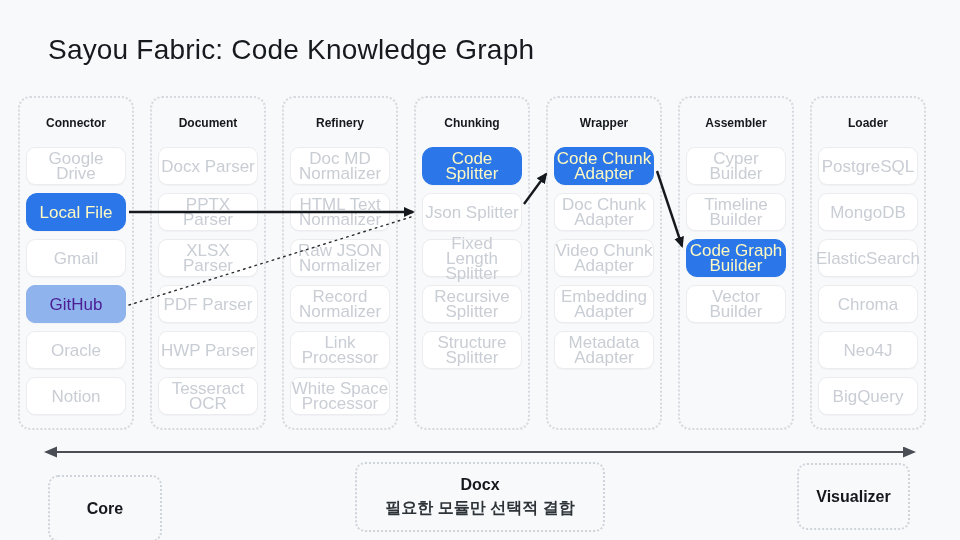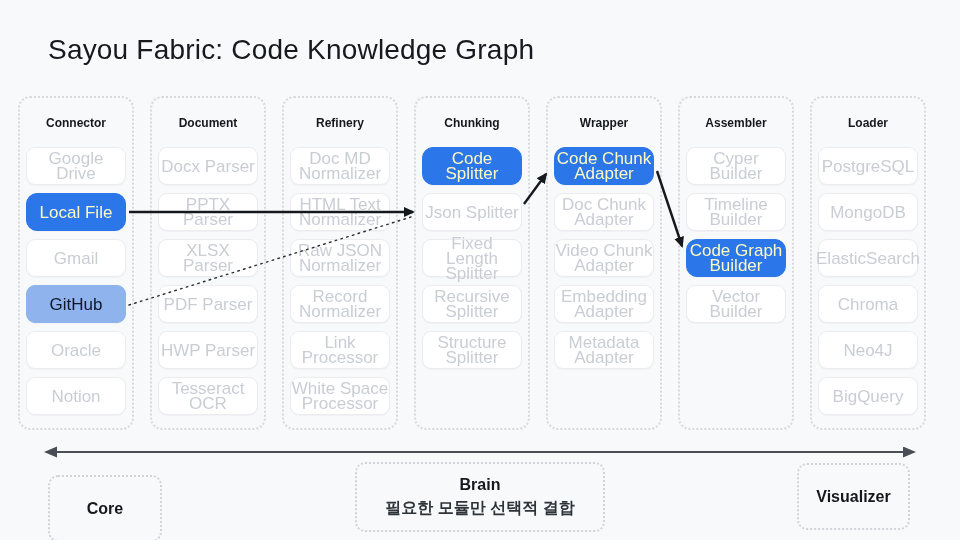--- a/index.html
+++ b/index.html
@@ -13,21 +13,21 @@
   .columns { position:absolute; left:18px; top:96px; display:flex; gap:16px; }
   .column { width:116px; height:334px; border:2px dotted #d6dade; border-radius:12px;
             padding:6px; background:transparent; }
   .column-title { text-align:center; font-weight:700; font-size:12px; color:#15181c;
                   margin:6px 0 11px; line-height:26px; }
   .module { height:38px; margin-bottom:8px; background:#ffffff; border:1px solid #ececef;
             border-radius:9px; display:flex; align-items:center; justify-content:center;
             text-align:center; font-size:17px; line-height:15px; color:#c9cdd4;
             white-space:pre-line; box-shadow:0 1px 1px rgba(20,30,50,.03); }
   .module.active { background:#2b76e8; border-color:#2b76e8; color:#fef9c3;border-radius:11px; }
-  .module.active-light { background:#8fb3ec; border-color:#8fb3ec; color:#0f172a; }
+  .module.active-light { background:#8fb3ec; border-color:#8fb3ec; color:#4c1d95; }
 
   .edges { position:absolute; left:0; top:0; width:960px; height:540px; pointer-events:none; }
 
   .fbox { position:absolute; border:2px dotted #cfd4da; border-radius:10px;
           display:flex; flex-direction:column; align-items:center; justify-content:center; }
   .fbox-core       { left:48px;  top:475px; width:114px; height:67px; }
   .fbox-brain      { left:355px; top:462px; width:250px; height:70px; }
   .fbox-visualizer { left:797px; top:463px; width:113px; height:67px; }
   .fbox .flabel { font-weight:700; font-size:16px; color:#15181c; }
   .fbox .fsub   { font-size:16px; color:#2e3338; margin-top:4px;font-weight:bold; }
@@ -131,20 +131,20 @@
     <line x1="129" y1="212" x2="413" y2="212" stroke="#15181c" stroke-width="2.4" marker-end="url(#ah-black)"></line>
     <line x1="524" y1="204" x2="546" y2="174" stroke="#15181c" stroke-width="2.4" marker-end="url(#ah-black)"></line>
     <line x1="657" y1="171" x2="682" y2="246" stroke="#15181c" stroke-width="2.4" marker-end="url(#ah-black)"></line>
     <line x1="46" y1="452" x2="914" y2="452" stroke="#4a4e54" stroke-width="2" marker-start="url(#ah-gray)" marker-end="url(#ah-gray)"></line>
   </svg>
 
   <div class="fbox fbox-core">
     <div class="flabel">Core</div>
   </div>
   <div class="fbox fbox-brain">
-    <div class="flabel">Brain</div>
+    <div class="flabel">Docx</div>
     <div class="fsub">필요한 모듈만 선택적 결합</div>
   </div>
   <div class="fbox fbox-visualizer">
     <div class="flabel">Visualizer</div>
   </div>
 
 </div>
 
 </body></html>

